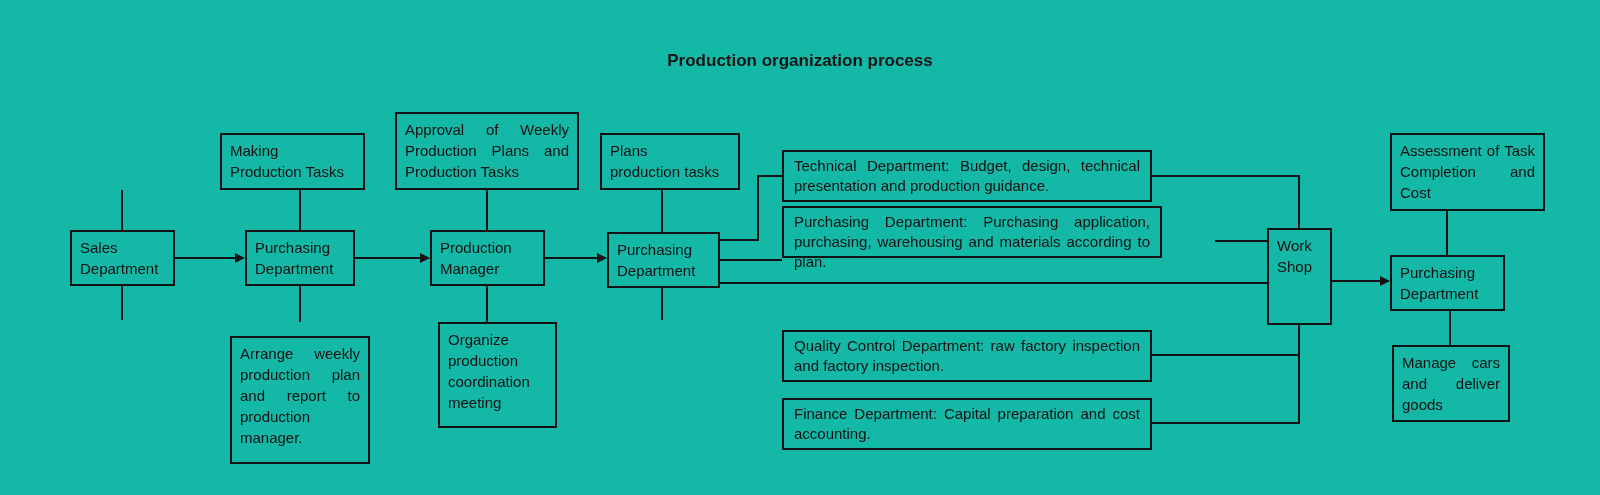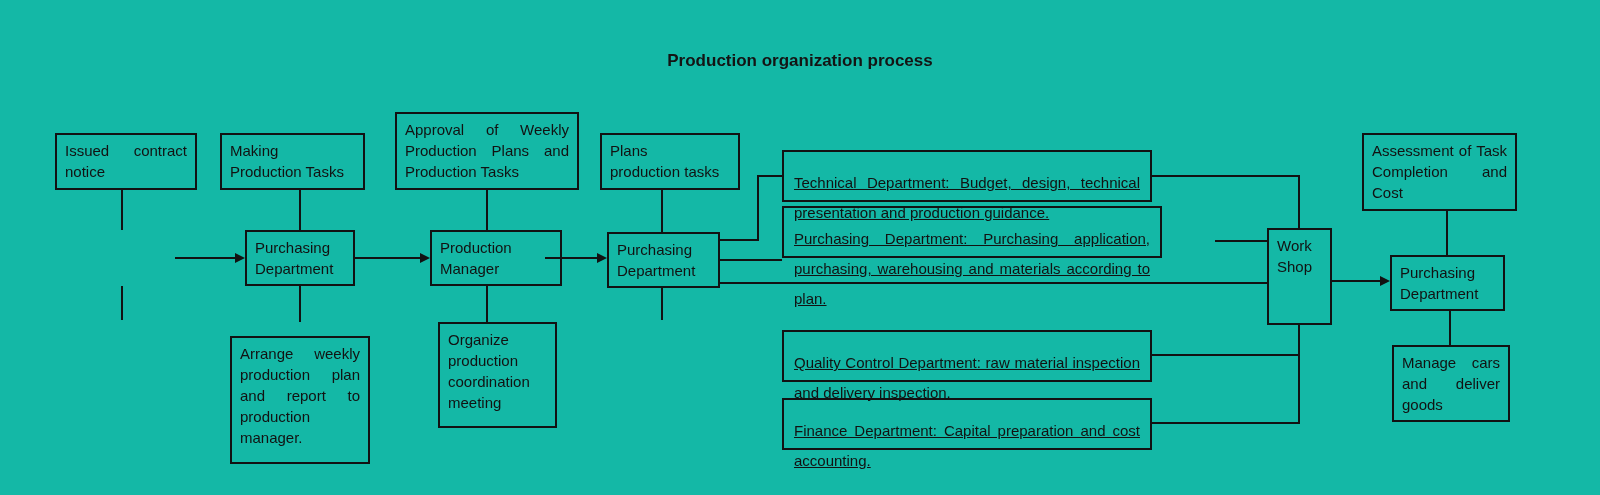--- a/index.html
+++ b/index.html
@@ -11,62 +11,62 @@
   }
   .title {
     position:absolute; left:0; top:51px; width:100%;
     text-align:center; font-size:17px; font-weight:bold; color:#141414;
   }
   .box {
     position:absolute; border:2px solid #121212;
     display:flex; align-items:flex-start;
     padding:5px 8px; font-size:15px; line-height:21px;
   }
-  .box.wide { padding:16px 10px; line-height:30px;text-decoration:underline; }
+  .box.wide { padding:4px 10px; line-height:20px; }
   .txt { width:100%; text-align:justify; white-space:pre-line; }
   .hl { position:absolute; height:2px; background:#121212; }
   .vl { position:absolute; width:2px; background:#121212; }
   .arr {
     position:absolute; width:0; height:0;
     border-top:5px solid transparent; border-bottom:5px solid transparent;
     border-left:10px solid #121212;
   }
 </style>
 </head>
 <body>
 
 <div class="canvas">
 
   <div class="title">Production organization process</div>
 
-  <div class="box" style="left:55px;top:133px;width:142px;height:57px">
-    <span class="txt">Issued contract notice</span>
-  </div>
   <div class="box" style="left:220px;top:133px;width:145px;height:57px">
     <span class="txt">Making
 Production Tasks</span>
   </div>
   <div class="box" style="left:395px;top:112px;width:184px;height:78px">
     <span class="txt">Approval of Weekly Production Plans and Production Tasks</span>
   </div>
   <div class="box" style="left:600px;top:133px;width:140px;height:57px">
     <span class="txt">Plans
 production tasks</span>
   </div>
   <div class="box wide" style="left:782px;top:150px;width:370px;height:52px">
     <span class="txt">Technical Department: Budget, design, technical presentation and production guidance.</span>
   </div>
-  <div class="box" style="left:1362px;top:133px;width:155px;height:78px">
+  <div class="box" style="left:1390px;top:133px;width:155px;height:78px">
     <span class="txt">Assessment of Task Completion and Cost</span>
   </div>
 
+  <div class="box" style="left:70px;top:230px;width:105px;height:56px">
+    <span class="txt">Sales Department</span>
+  </div>
   <div class="box" style="left:245px;top:230px;width:110px;height:56px">
     <span class="txt">Purchasing Department</span>
   </div>
-  <div class="box" style="left:430px;top:230px;width:132px;height:56px">
+  <div class="box" style="left:430px;top:230px;width:115px;height:56px">
     <span class="txt">Production Manager</span>
   </div>
   <div class="box" style="left:607px;top:232px;width:113px;height:56px">
     <span class="txt">Purchasing Department</span>
   </div>
   <div class="box wide" style="left:782px;top:206px;width:380px;height:52px">
     <span class="txt">Purchasing Department: Purchasing application, purchasing, warehousing and materials according to plan.</span>
   </div>
   <div class="box" style="left:1267px;top:228px;width:65px;height:97px">
     <span class="txt">Work Shop</span>
@@ -75,21 +75,21 @@
     <span class="txt">Purchasing Department</span>
   </div>
 
   <div class="box" style="left:230px;top:336px;width:140px;height:128px">
     <span class="txt">Arrange weekly production plan and report to production manager.</span>
   </div>
   <div class="box" style="left:438px;top:322px;width:119px;height:106px">
     <span class="txt">Organize production coordination meeting</span>
   </div>
   <div class="box wide" style="left:782px;top:330px;width:370px;height:52px">
-    <span class="txt">Quality Control Department: raw material inspection and delivery inspection.</span>
+    <span class="txt">Quality Control Department: raw factory inspection and factory inspection.</span>
   </div>
   <div class="box wide" style="left:782px;top:398px;width:370px;height:52px">
     <span class="txt">Finance Department: Capital preparation and cost accounting.</span>
   </div>
   <div class="box" style="left:1392px;top:345px;width:118px;height:77px">
     <span class="txt">Manage cars and deliver goods</span>
   </div>
 
   <div class="vl" style="left:121px;top:190px;height:40px"></div>
   <div class="vl" style="left:299px;top:190px;height:40px"></div>

